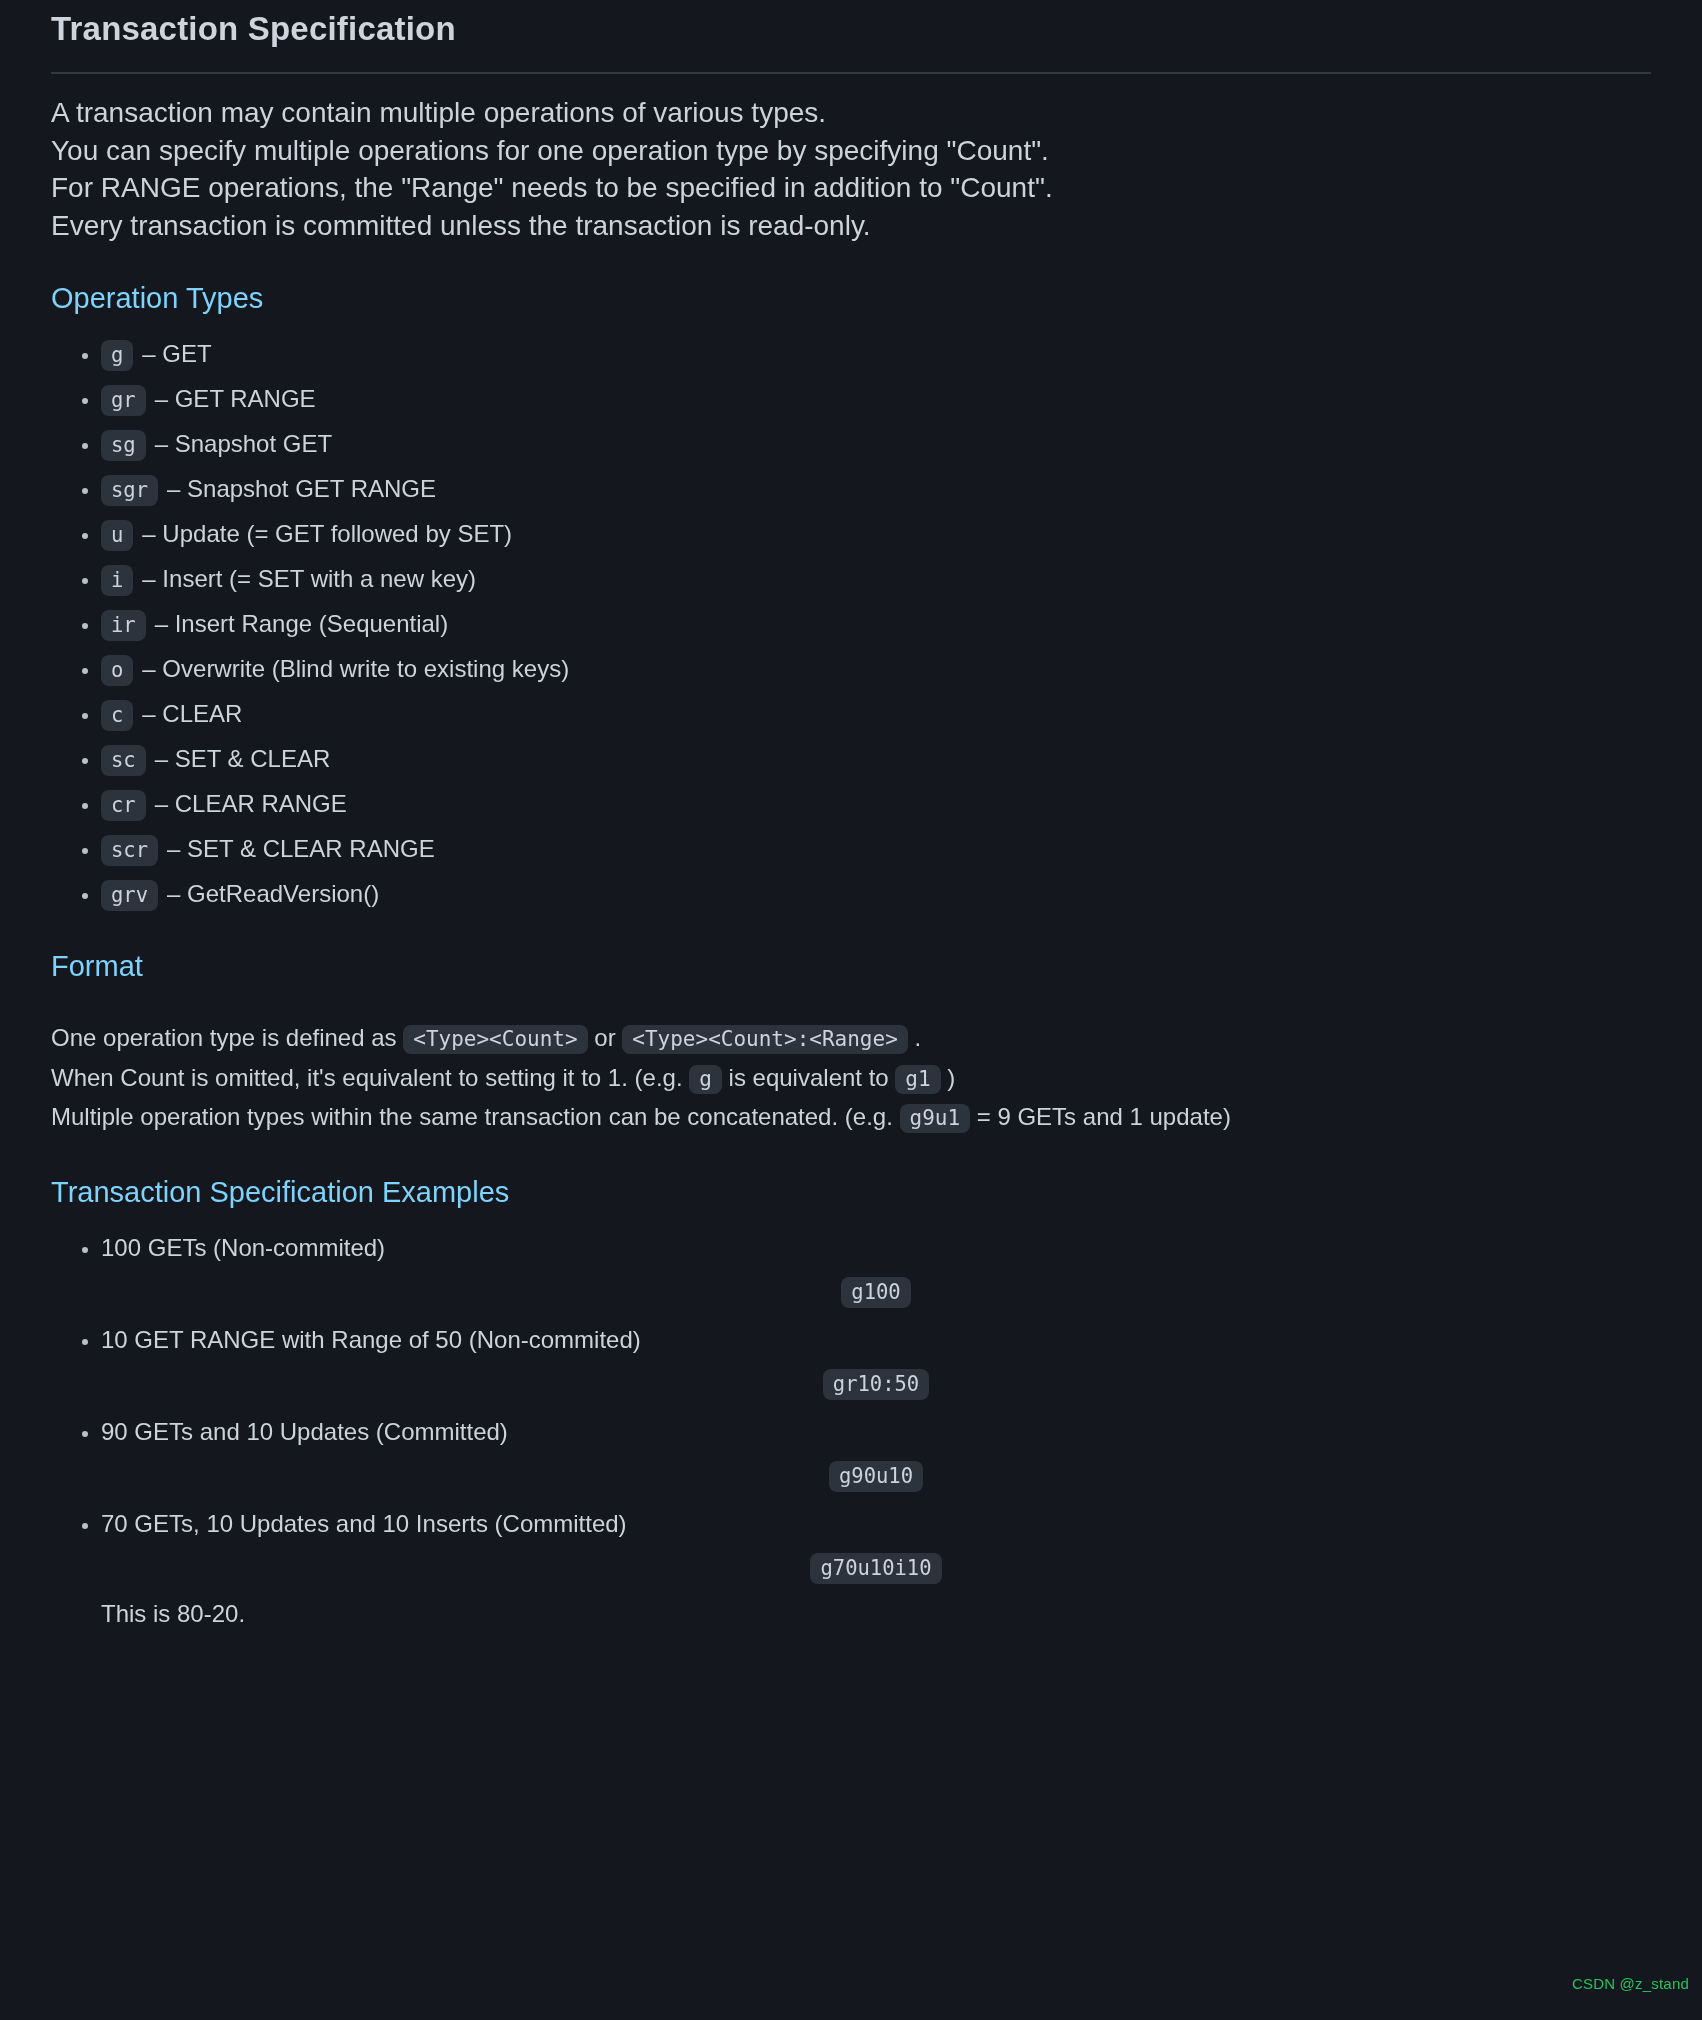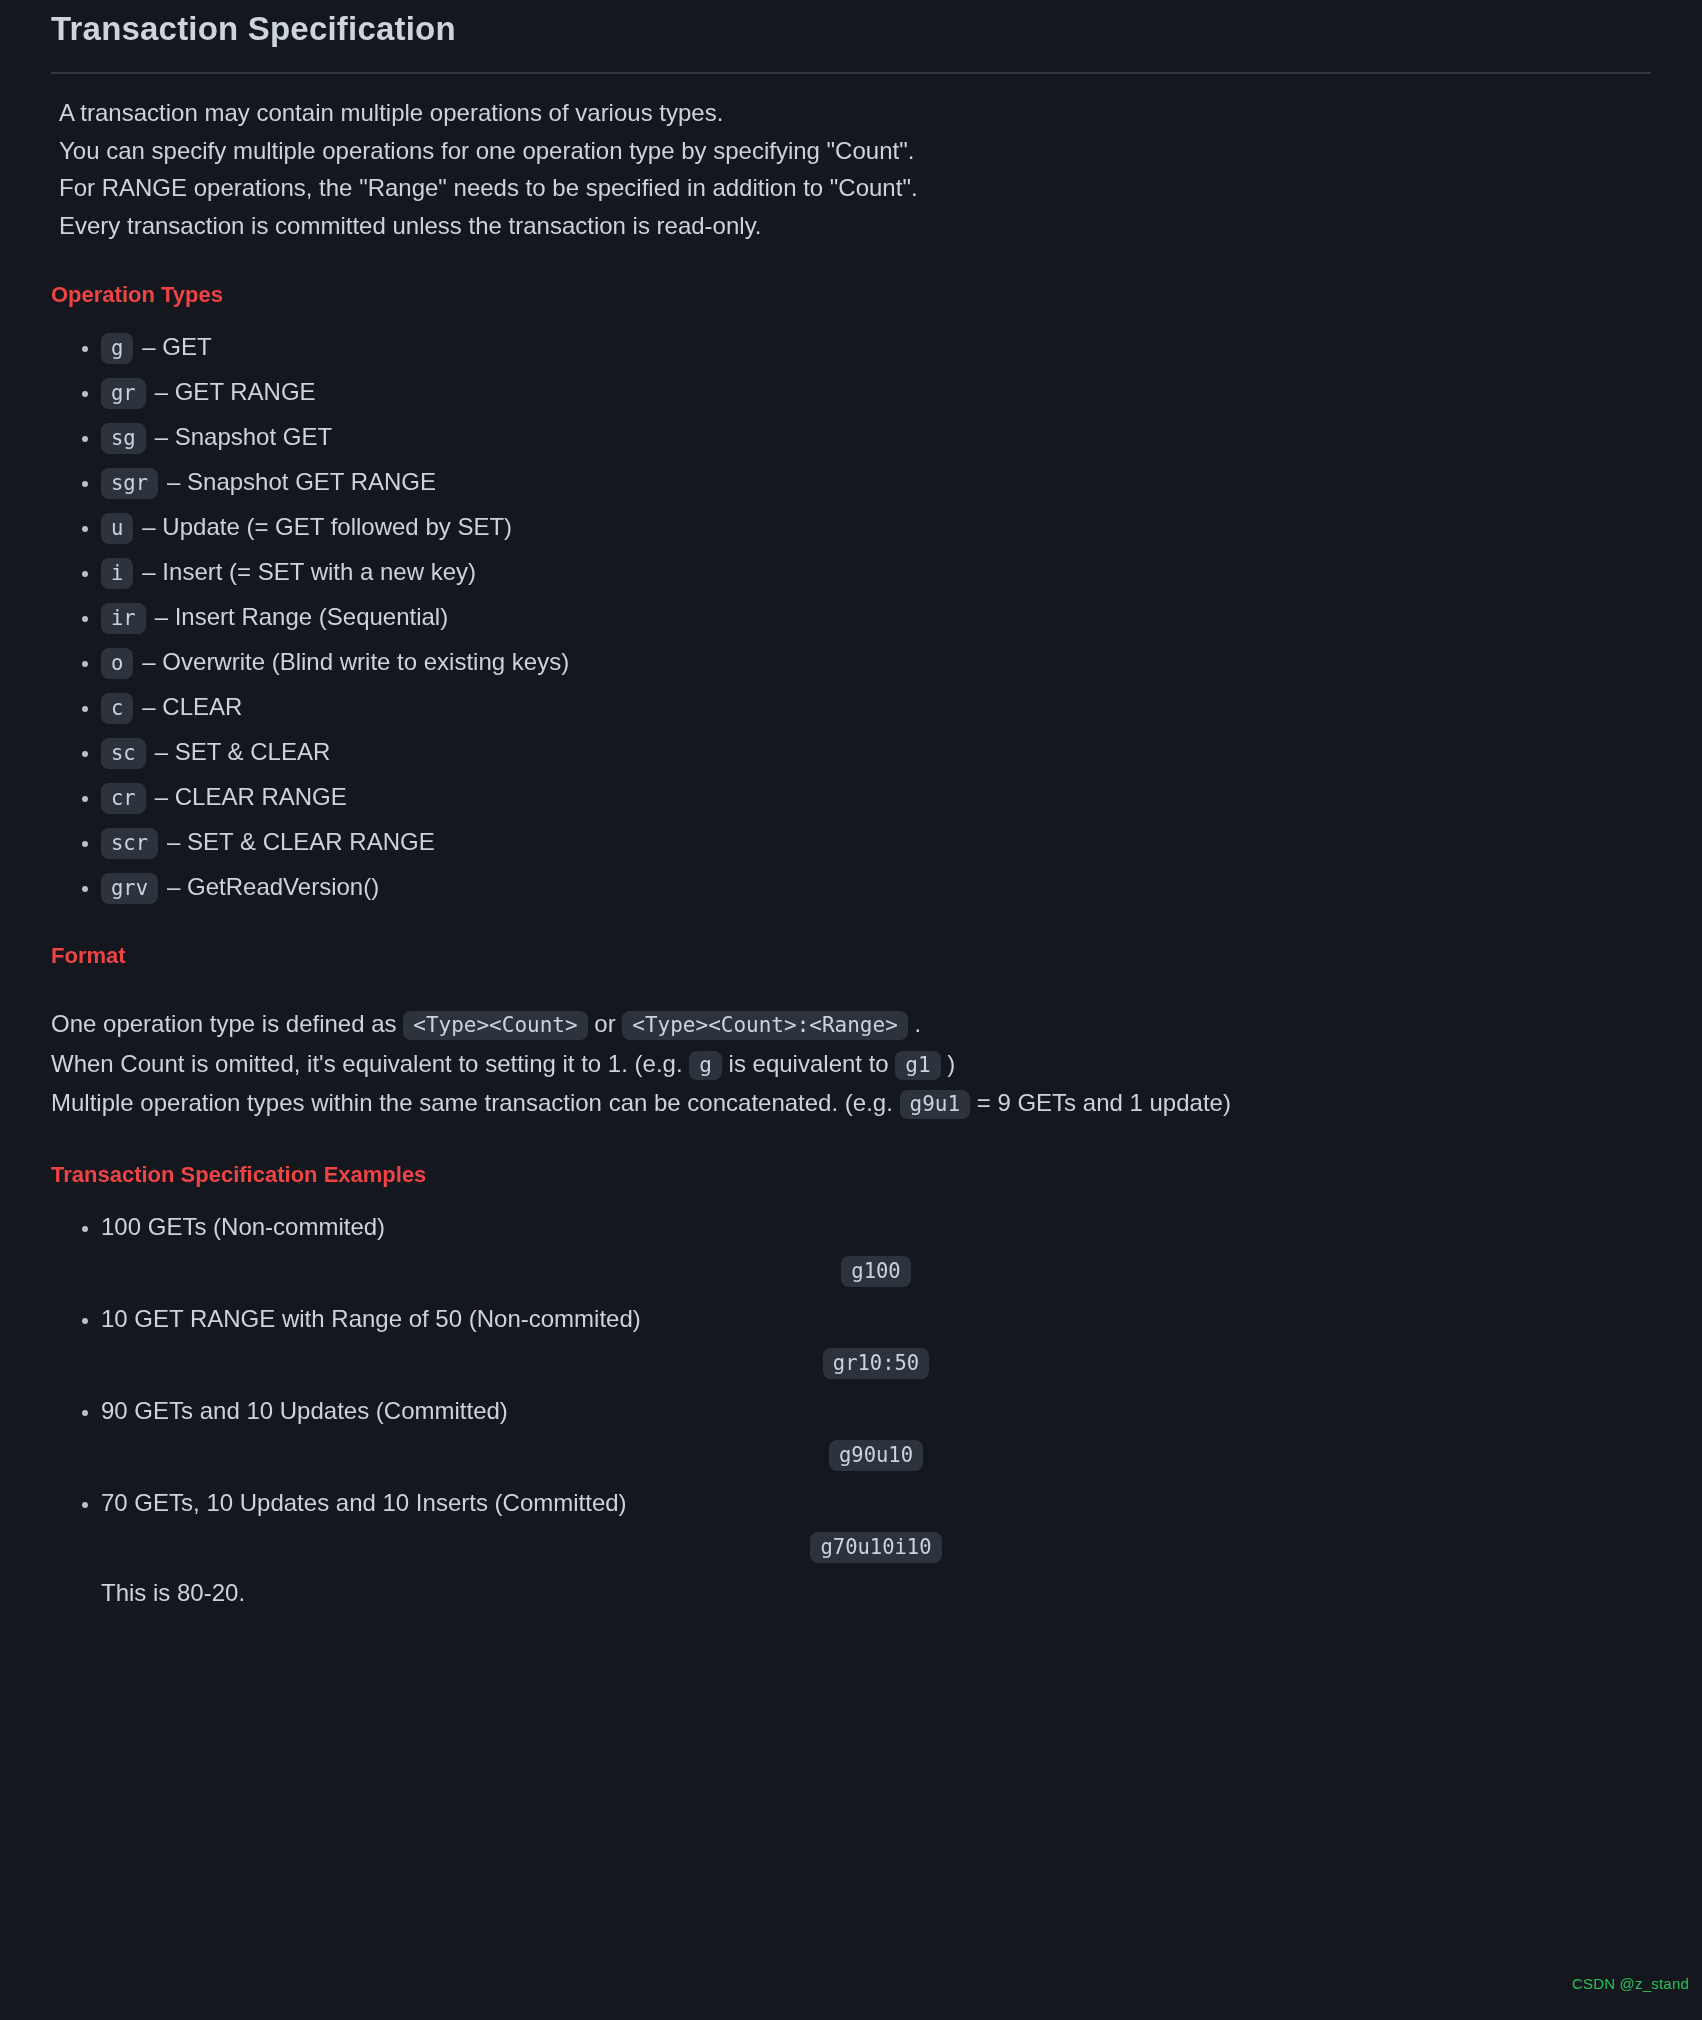--- a/index.html
+++ b/index.html
@@ -21,29 +21,29 @@
   h1.doc-title {
     font-size: 33px;
     font-weight: 700;
     letter-spacing: 0.2px;
     color: #cdd4dd;
     margin: 0 0 20px 0;
     padding: 0 0 24px 0;
     border-bottom: 2px solid #323840;
   }
   .intro {
-    font-size: 24px;
+    font-size: 28px;
     line-height: 37.5px;
-    margin: 8px;
+    margin: 0;
     font-weight: 400;
   }
   h2.section-heading {
-    font-size: 22px;
-    font-weight: 700;
-    color: #ef4444;
+    font-size: 29px;
+    font-weight: 400;
+    color: #7dd3fc;
     margin: 38px 0 22px 0;
   }
   ul.doc-list {
     margin: 0;
     padding-left: 50px;
     list-style: disc;
   }
   ul.doc-list li::marker { color: #b9c0c9; font-size: 20px; }
   ul.op-list li {
     font-size: 24px;

